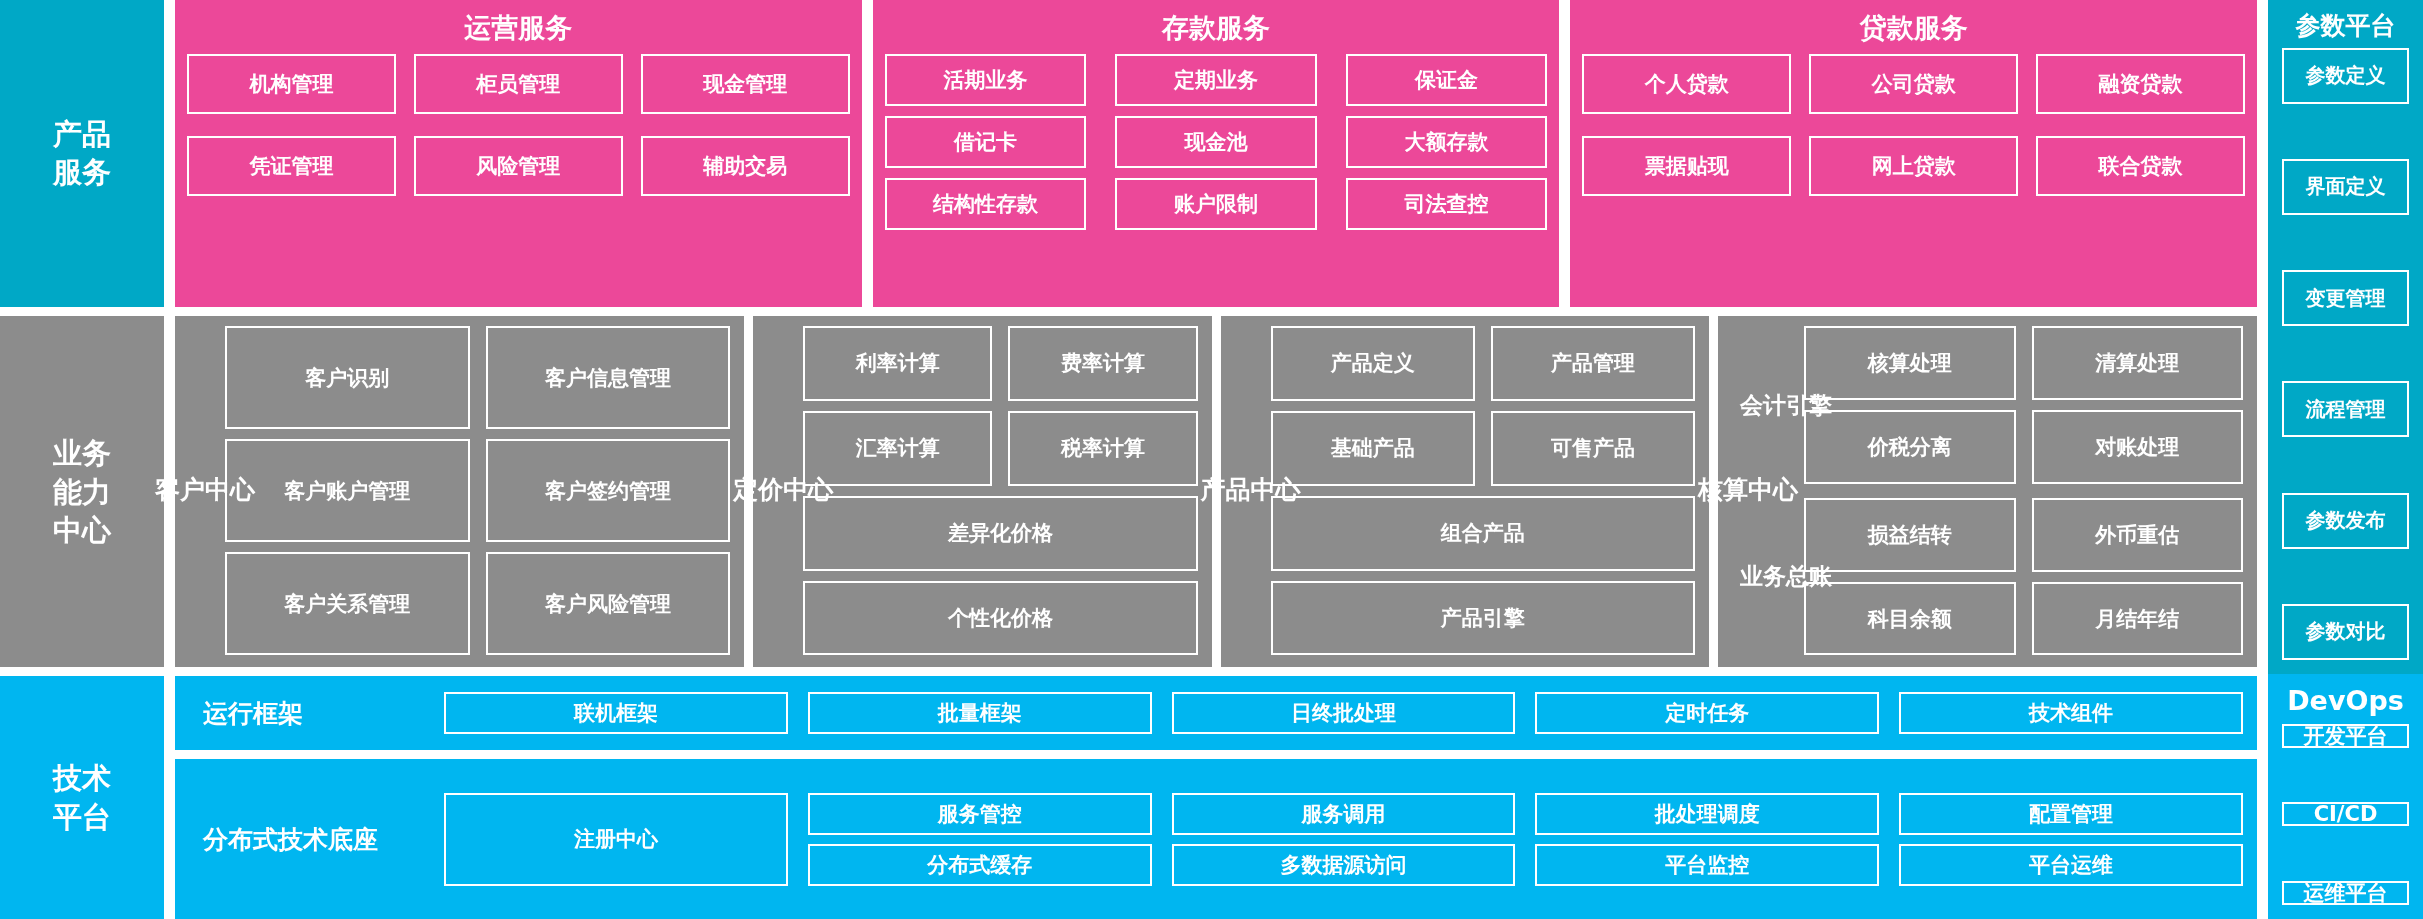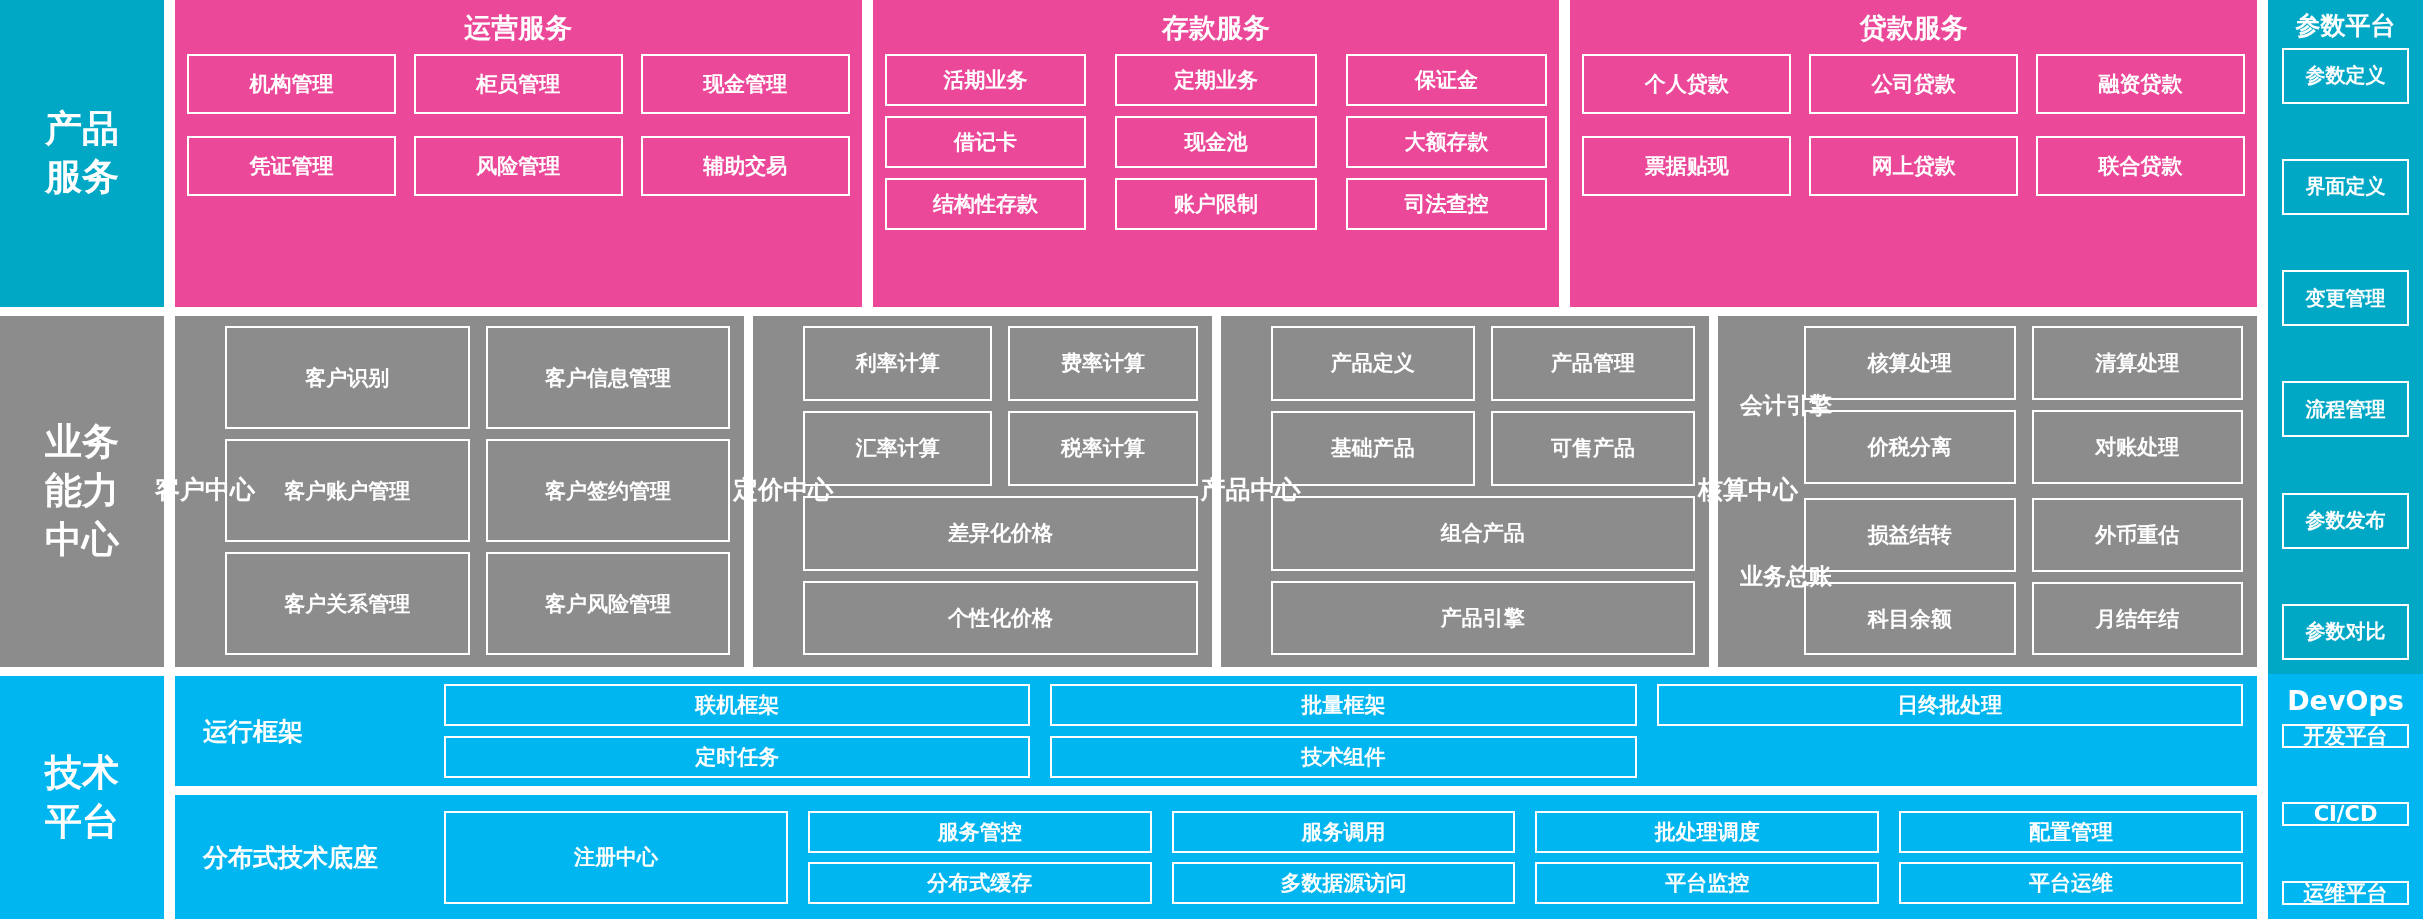--- a/index.html
+++ b/index.html
@@ -37,21 +37,21 @@
   
   .spine {
     width: 164px;
     flex: 0 0 164px;
     display: flex;
     align-items: center;
     justify-content: center;
     text-align: center;
     color: #ffffff;
     font-weight: bold;
-    font-size: 37px;
+    font-size: 29px;
     line-height: 1.32;
     box-sizing: border-box;
   }
   .spine-teal { background: #00a8c6; }
   .spine-gray { background: #8c8c8c; }
   .spine-blue { background: #00b6f0; }
 
   .gap-col { flex: 0 0 11px; }
 
   
@@ -268,21 +268,21 @@
     font-weight: bold;
     font-size: 25px;
     flex: 0 0 255px;
     padding-left: 14px;
     box-sizing: border-box;
     white-space: nowrap;
   }
   .tech-cells {
     flex: 1 1 auto;
     display: grid;
-    grid-template-columns: repeat(3, 1fr);
+    grid-template-columns: repeat(5, 1fr);
     gap: 10px 20px;
     min-width: 0;
   }
   .tech-cells-2 {
     flex: 1 1 auto;
     display: grid;
     grid-template-columns: 1fr 1fr 1fr 1fr 1fr;
     grid-template-rows: 1fr 1fr;
     gap: 9px 20px;
     min-width: 0;

